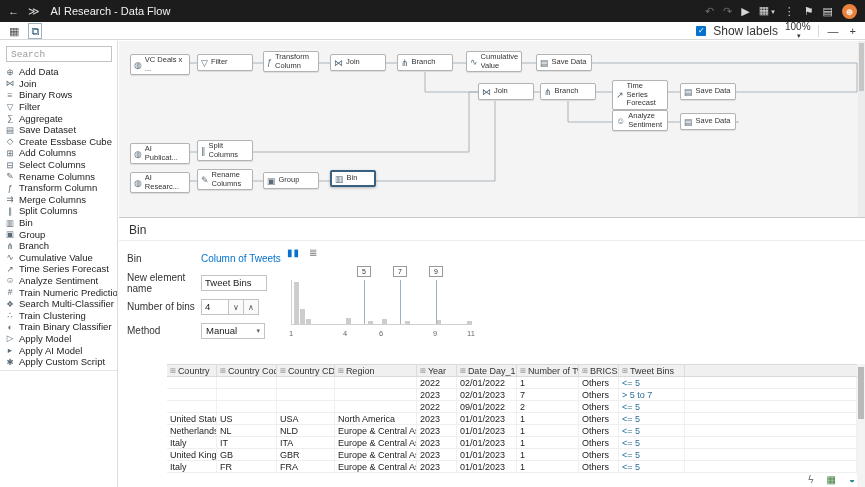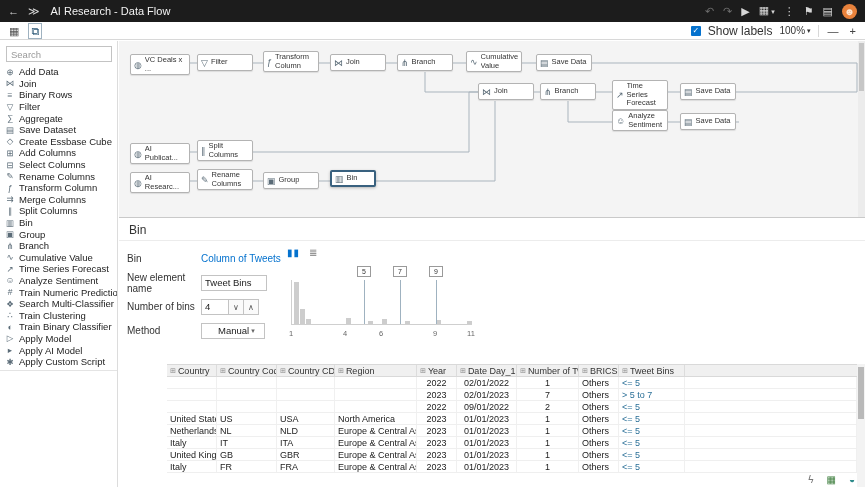--- a/index.html
+++ b/index.html
@@ -18,29 +18,29 @@
     font-size:10px; text-align:center; line-height:15px; cursor:pointer; }
 
   
   .toolbar { position:absolute; top:22px; left:0; right:0; height:18px; background:#fff;
     border-bottom:1px solid #d8d8d8; display:flex; align-items:center; padding:0 7px; gap:7px; }
   .tbtn { font-size:11px; color:#555; line-height:14px; padding:0 2px; cursor:pointer; }
   .tbtn.active { border:1px solid #9fb2c0; color:#2e5a78; }
   .checkbox { width:10px; height:10px; background:#0572ce; color:#fff; font-size:8px;
     line-height:10px; text-align:center; border-radius:1px; cursor:pointer; }
   .cblabel { font-size:12px; color:#333; }
-  .zoom { font-size:10px; color:#333; display:flex; align-items:center; cursor:pointer; }
+  .zoom { font-size:10px; color:#333; display:flex; align-items:center; cursor:pointer;flex-direction:column; }
   .vsep { width:1px; height:12px; background:#d8d8d8; }
   .zbtn { font-size:11px; color:#444; cursor:pointer; padding:0 2px; }
 
   
   .sidebar { position:absolute; top:41px; left:0; width:118px; bottom:0; background:#fff;
     border-right:1px solid #dcdcdc; overflow:hidden; }
   .search { display:block; width:106px; height:16px; margin:5px 6px 4px 6px; border:1px solid #c3c3c3;
-    font-size:9.5px; padding:0 4px; color:#555; font-family:Liberation Sans, sans-serif; outline:none; }
+    font-size:9.5px; padding:0 4px; color:#555; font-family:Liberation Mono, monospace; outline:none; }
   .search::placeholder { color:#999; }
   .side-item { display:flex; align-items:center; gap:4px; height:11.6px; padding:0 5px;
     font-size:9.5px; color:#222; cursor:pointer; white-space:nowrap; }
   .side-item .si { width:10px; font-size:8.5px; color:#5a6b77; text-align:center; flex:none; }
   .side-list { border-bottom:1px solid #e4e4e4; padding-bottom:3px; }
 
   
   .canvas { position:absolute; top:41px; left:119px; right:0; height:177px; background:#f4f4f4;
     border-bottom:1px solid #c9c9c9; overflow:hidden; }
   .edges { position:absolute; top:0; left:0; }
@@ -64,21 +64,21 @@
   .flabel { width:74px; flex:none; }
   .flink { color:#0572ce; text-decoration:none; cursor:pointer; font-size:10px; }
   .finput { width:66px; height:16px; border:1px solid #c3c3c3; font-size:9.5px; padding:0 3px;
     color:#222; font-family:"Liberation Sans",sans-serif; outline:none; }
   .stepper { display:flex; align-items:center; cursor:pointer; }
   .stepin { width:28px; height:16px; border:1px solid #c3c3c3; font-size:9.5px; padding:0 3px;
     color:#222; font-family:"Liberation Sans",sans-serif; outline:none; }
   .stepbtn { width:15px; height:16px; border:1px solid #c3c3c3; border-left:none; font-size:8px;
     color:#555; text-align:center; line-height:15px; background:#fafafa; }
   .fselect { width:64px; height:16px; border:1px solid #c3c3c3; font-size:9.5px; color:#222;
-    display:flex; align-items:center; justify-content:space-between; padding:0 16px; cursor:pointer; }
+    display:flex; align-items:center; justify-content:space-between; padding:0 4px; cursor:pointer; }
   .fselect .caret { color:#666; }
 
   .chart { position:absolute; left:168px; top:6px; width:210px; }
   .chart-tools { display:flex; gap:9px; }
   .ct-ic { font-size:10px; cursor:pointer; }
   .ct-ic.blue { color:#0572ce; letter-spacing:1px; }
   .ct-ic.gray { color:#777; }
   .hist { position:relative; width:185px; height:76px; margin-top:4px; }
   .plot { position:absolute; left:4px; right:0; top:18px; bottom:13px;
     border-left:1px solid #cfcfcf; border-bottom:1px solid #cfcfcf; }
@@ -93,21 +93,21 @@
   .grid { position:absolute; top:145px; left:0; right:8px; bottom:0; overflow:hidden; font-size:9px;margin-left:48px; }
   .grid-header, .tr { display:grid;
     grid-template-columns:50px 60px 58px 82px 40px 60px 62px 40px 66px 1fr; }
   .grid-header { background:#f0f0f0; border-top:1px solid #d9d9d9; border-bottom:1px solid #d9d9d9; height:13px; }
   .th { display:flex; align-items:center; gap:2px; padding:0 3px; border-right:1px solid #dcdcdc;
     color:#333; white-space:nowrap; overflow:hidden; cursor:pointer; }
   .thic { font-size:7px; color:#8a8a8a; flex:none; }
   .tr { height:12px; border-bottom:1px solid #efefef; cursor:pointer; }
   .td { padding:0 3px; line-height:12px; border-right:1px solid #f0f0f0; color:#222;
     white-space:nowrap; overflow:hidden; }
-  .td.num { text-align:center; }
+  .td.num { text-align:left; }
   .td.bin-col { color:#2a6f97; }
   .vscroll { position:absolute; right:0; top:145px; bottom:0; width:8px; background:#f3f3f3; cursor:pointer; }
   .vthumb { margin:3px 1px; height:52px; background:#b9b9b9; }
 
   
   .statusbar { position:absolute; right:10px; bottom:2px; display:flex; gap:13px; z-index:5;
     background:#fff; padding-left:6px; }
   .st-ic { font-size:10px; color:#777; cursor:pointer; }
   .st-ic.green { color:#3c7d3c; }
   .st-ic.teal { color:#2e8b8b; }

